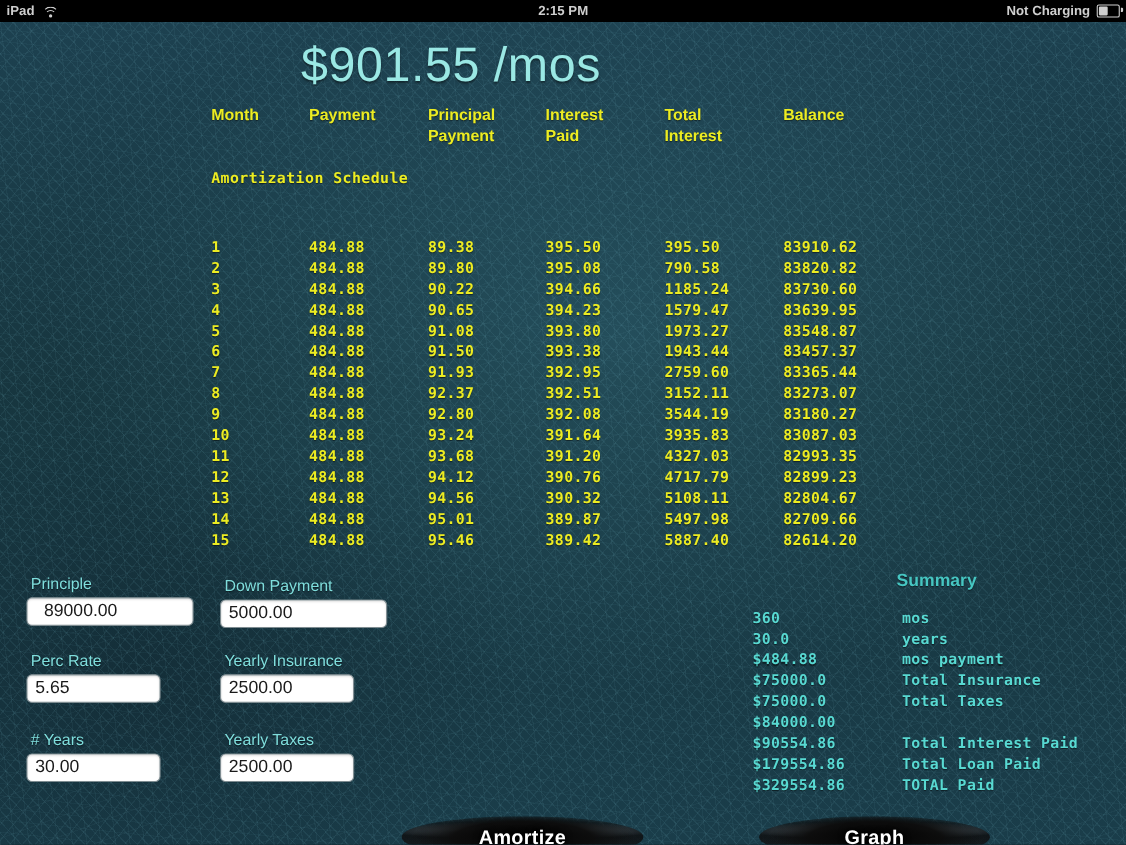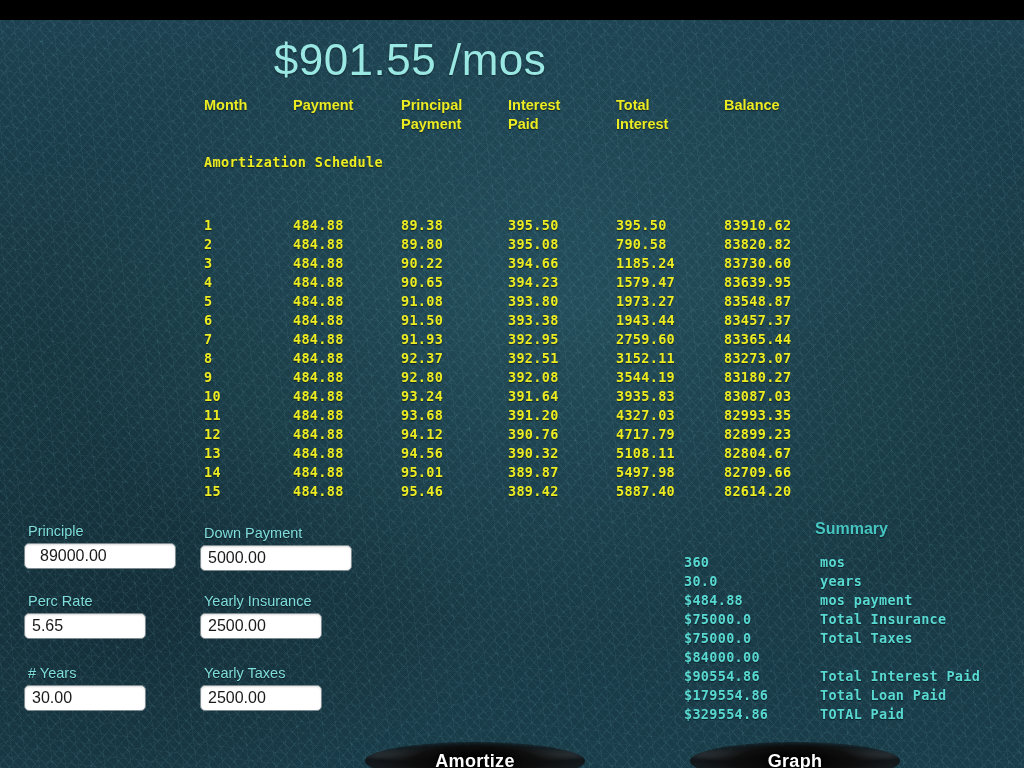--- a/index.html
+++ b/index.html
@@ -110,21 +110,21 @@
     text-align: center;
     font-size: 44px;
     color: #9ae8e4;
     letter-spacing: 0.5px;
     text-shadow: 0 1px 2px rgba(0,0,0,0.45);
   }
 
   
   #schedule {
     position: absolute;
-    left: 12px; top: 76px;
+    left: 0; top: 76px;
     width: 848px; height: 402px;
     overflow: hidden;
   }
   .sched-head {
     position: absolute; left: 0; top: 0; width: 1024px;
     height: 52px;
   }
   .sched-head .col {
     position: absolute;
     color: #ecec22;
@@ -258,20 +258,37 @@
     outline: none;
   }
   #btn-amortize { left: 365px; top: 722px; width: 220px; }
   #btn-graph    { left: 690px; top: 722px; width: 210px; }
 </style>
 </head>
 <body>
 
 <div id="screen">
 
+  <div id="statusbar">
+    <div class="sb-left">
+      <span>iPad</span>
+      <span class="wifi-icon">
+        <i class="a"></i>
+          <i class="b"></i>
+          <i class="c"></i>
+      </span>
+    </div>
+    <div class="sb-center">2:15 PM</div>
+    <div class="sb-right">
+      <span>Not Charging</span>
+      <span class="battery-icon">
+          <span></span>
+        </span>
+    </div>
+  </div>
 
   <div id="app">
 
     <div id="headline">$901.55 /mos</div>
 
     <div id="schedule">
 
       <div class="sched-head">
         <div class="col c-month">Month</div>
         <div class="col c-pay">Payment</div>

